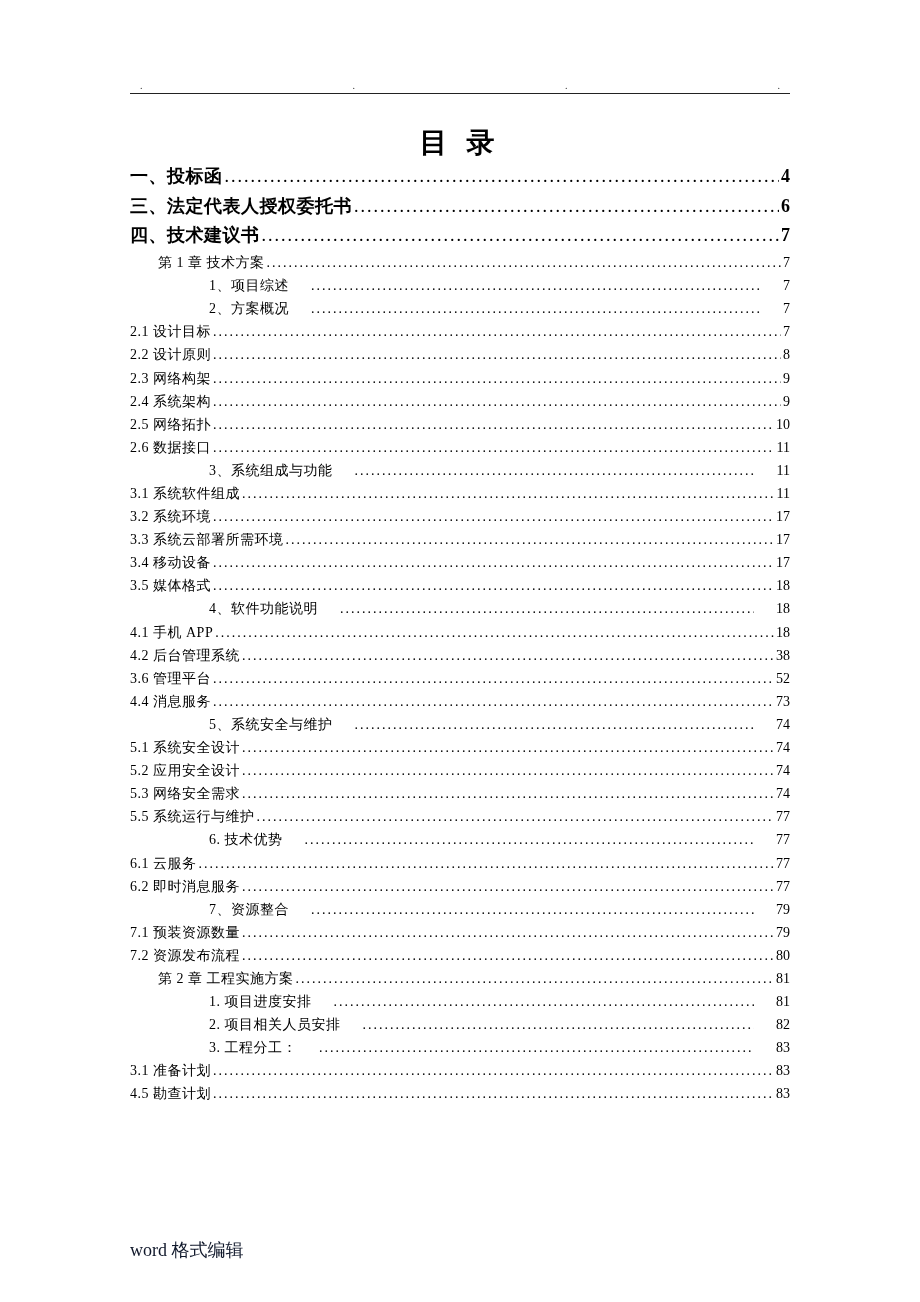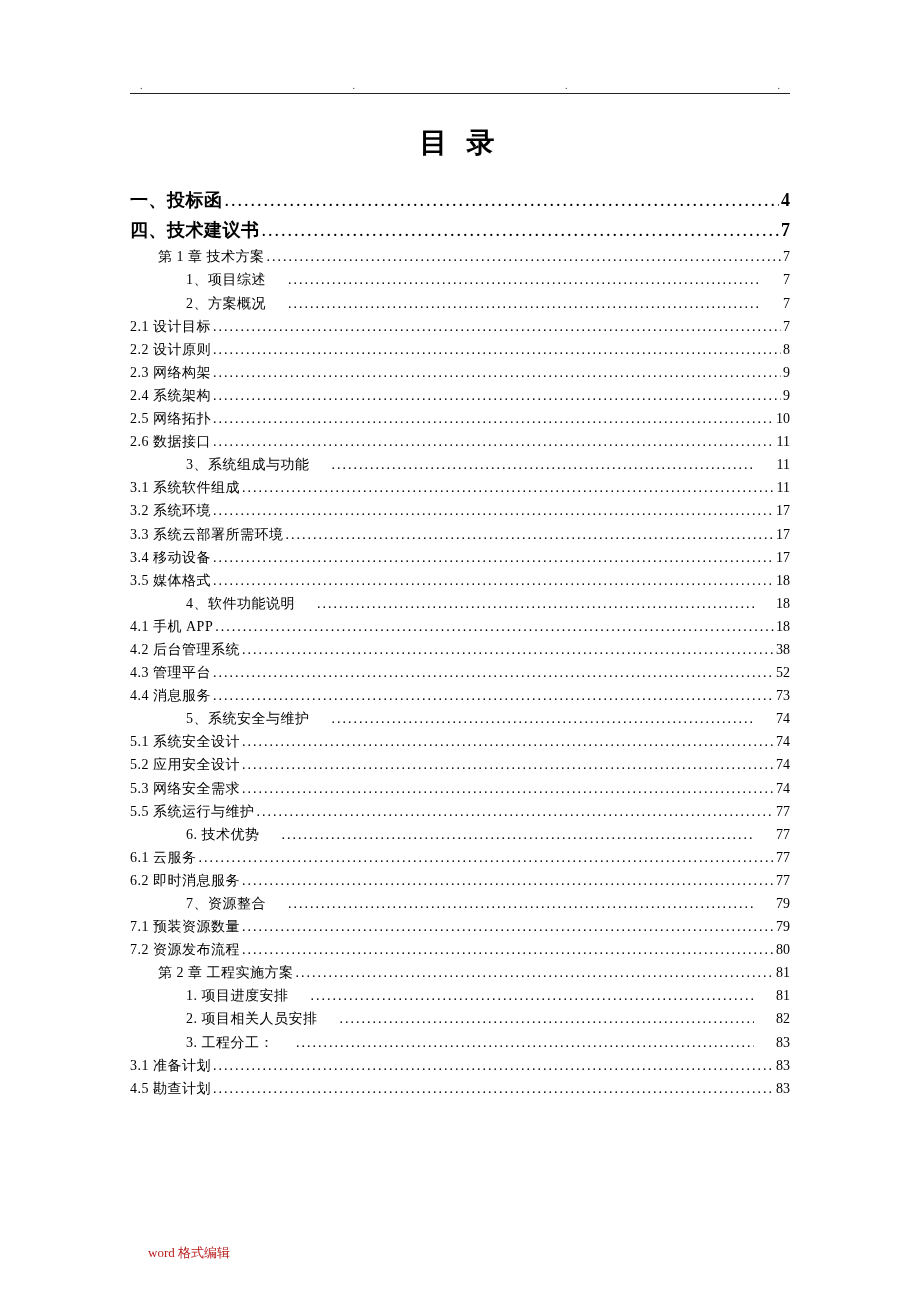--- a/index.html
+++ b/index.html
@@ -22,54 +22,53 @@
   }
   .header-rule {
     border-top: 1px solid #222;
     margin-bottom: 30px;
   }
   .title {
     text-align: center;
     font-size: 28px;
     font-weight: bold;
     letter-spacing: 6px;
-    margin-bottom: 24px;
     font-family: "SimSun", serif;
   }
   .toc-line {
     display: flex;
     align-items: baseline;
     font-size: 14px;
     line-height: 1.65;
     white-space: nowrap;
   }
   .lvl0 { font-weight: bold; font-size: 18px; margin-left: 0; }
   .lvl1 { margin-left: 28px; align-items: center; }
-  .lvl2 { margin-left: 56px; gap: 20px; }
+  .lvl2 { margin-left: 79px; gap: 20px; }
   .lvl3 { }
   .toc-label { flex: 0 0 auto; letter-spacing: 0.5px; }
   .toc-dots {
     flex: 1 1 auto;
     overflow: hidden;
     letter-spacing: 2px;
     color: #000;
     font-weight: normal;
     margin: 0 2px;
   }
   .toc-dots::after {
     content: "..................................................................................................................................................................................................";
     font-weight: normal;
   }
   .toc-page { flex: 0 0 auto; }
   .footer {
     position: absolute;
-    left: 148px;
+    left: 130px;
     bottom: 40px;
-    font-size: 13px;
-    color: #b91c1c;
+    font-size: 18px;
+    color: #0f172a;
   }
 </style>
 </head>
 <body>
 
 <div class="page">
   <div class="header-dots">
     <span>.</span>
     <span>.</span>
     <span>.</span>
@@ -79,20 +78,25 @@
 
   <div class="title">目 录</div>
 
   <div id="toc-container">
       <div class="toc-line lvl0">
         <span class="toc-label">一、投标函</span>
         <span class="toc-dots"></span>
         <span class="toc-page">4</span>
       </div>
       <div class="toc-line lvl0">
+        <span class="toc-label">三、法定代表人授权委托书</span>
+        <span class="toc-dots"></span>
+        <span class="toc-page">6</span>
+      </div>
+      <div class="toc-line lvl0">
         <span class="toc-label">四、技术建议书</span>
         <span class="toc-dots"></span>
         <span class="toc-page">7</span>
       </div>
       <div class="toc-line lvl1">
         <span class="toc-label">第 1 章 技术方案</span>
         <span class="toc-dots"></span>
         <span class="toc-page">7</span>
       </div>
       <div class="toc-line lvl2">
@@ -174,21 +178,21 @@
         <span class="toc-label">4.1 手机 APP</span>
         <span class="toc-dots"></span>
         <span class="toc-page">18</span>
       </div>
       <div class="toc-line lvl3">
         <span class="toc-label">4.2 后台管理系统</span>
         <span class="toc-dots"></span>
         <span class="toc-page">38</span>
       </div>
       <div class="toc-line lvl3">
-        <span class="toc-label">4.3 管理平台</span>
+        <span class="toc-label">3.6 管理平台</span>
         <span class="toc-dots"></span>
         <span class="toc-page">52</span>
       </div>
       <div class="toc-line lvl3">
         <span class="toc-label">4.4 消息服务</span>
         <span class="toc-dots"></span>
         <span class="toc-page">73</span>
       </div>
       <div class="toc-line lvl2">
         <span class="toc-label">5、系统安全与维护</span>

